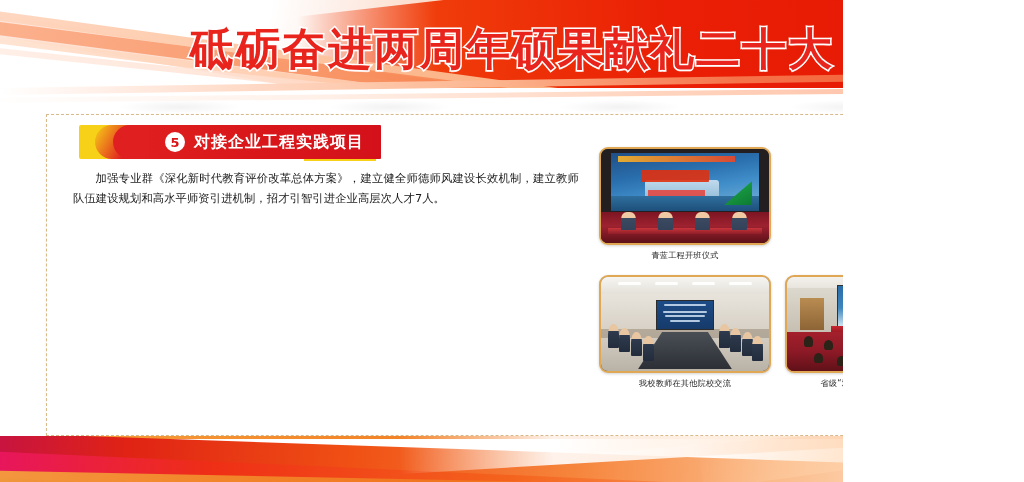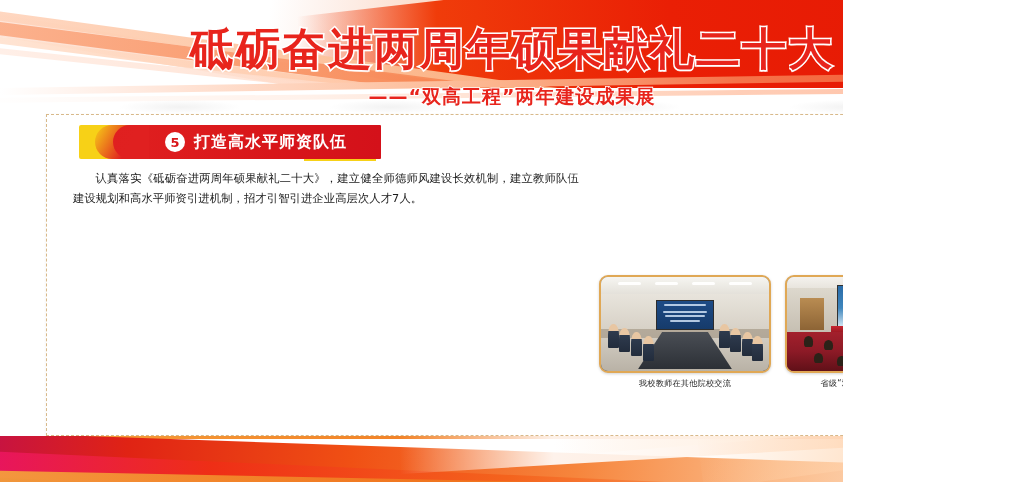--- a/index.html
+++ b/index.html
@@ -310,40 +310,58 @@
 
     <div class="banner-white-base"></div>
     <div class="banner-bot-stripe-a"></div>
     <div class="banner-bot-stripe-b"></div>
     <div class="banner-cloud" style="left:120px;"></div>
     <div class="banner-cloud" style="left:330px;"></div>
     <div class="banner-cloud" style="left:560px;"></div>
     <div class="banner-cloud" style="left:790px;"></div>
 
     <div class="title-main">砥砺奋进两周年硕果献礼二十大</div>
-    <div class="title-sub">——“双高工程”两年建设成果展</div>
   </div>
 
   <div class="card">
 
     <div class="badge-wrap">
       <div class="badge-yellow"></div>
       <div class="badge-yellow-tail"></div>
       <div class="badge-red">
         <div class="badge-num">5</div>
-        <div class="badge-text">打造高水平师资队伍</div>
+        <div class="badge-text">对接企业工程实践项目</div>
       </div>
     </div>
 
     <div class="body-col">
-      <p class="para">认真落实《砥砺奋进两周年硕果献礼二十大》，建立健全师德师风建设长效机制，建立教师队伍建设规划和高水平师资引进机制，招才引智引进企业高层次人才7人。</p>
+      <p class="para">加强专业群《深化新时代教育评价改革总体方案》，建立健全师德师风建设长效机制，建立教师队伍建设规划和高水平师资引进机制，招才引智引进企业高层次人才7人。</p>
     </div>
 
     <div class="photos">
 
+      <div class="pcell pc-0">
+        <div class="pframe">
+          <div class="ph1-bg"></div>
+          <div class="ph1-screen"></div>
+          <div class="ph1-bldg"></div>
+          <div class="ph1-water"></div>
+          <div class="ph1-green"></div>
+          <div class="ph1-scr-top"></div>
+          <div class="ph1-scr-mid"></div>
+          <div class="ph1-scr-low"></div>
+          <div class="ph1-seats"></div>
+          <div class="ph1-desk"></div>
+          <div class="ph1-person" style="left:12%"></div>
+          <div class="ph1-person" style="left:34%"></div>
+          <div class="ph1-person" style="left:56%"></div>
+          <div class="ph1-person" style="left:78%"></div>
+        </div>
+        <div class="pcap">青蓝工程开班仪式</div>
+      </div>
 
 
       <div class="pcell pc-2">
         <div class="pframe">
           <div class="ph3-bg"></div>
           <div class="ph3-wall"></div>
           <div class="ph3-ceil"></div>
           <div class="ph3-light" style="left:10%"></div>
           <div class="ph3-light" style="left:32%"></div>
           <div class="ph3-light" style="left:54%"></div>

